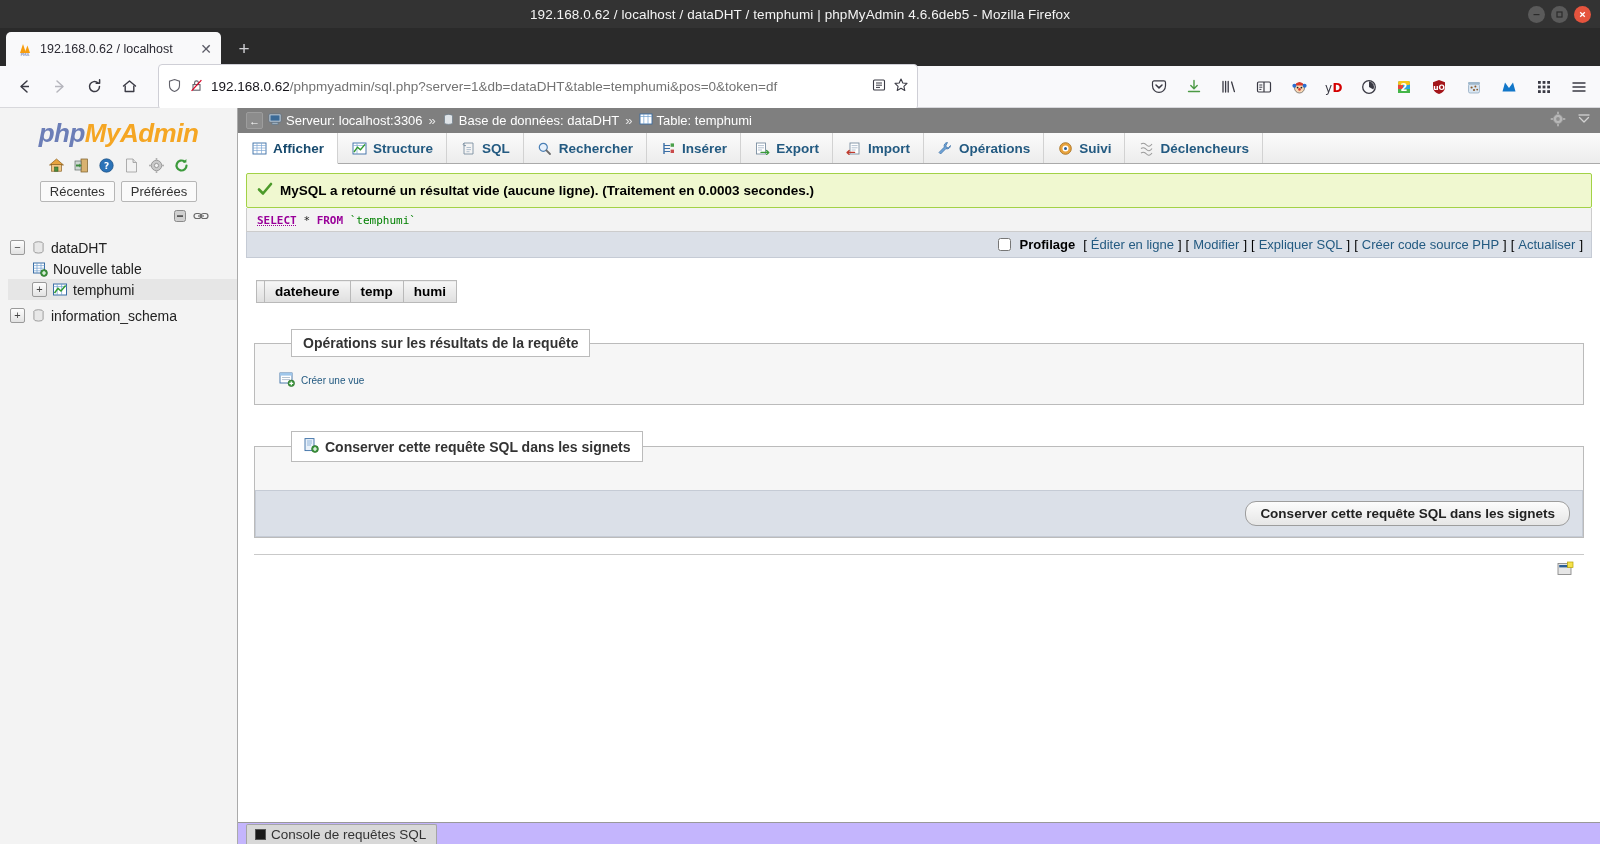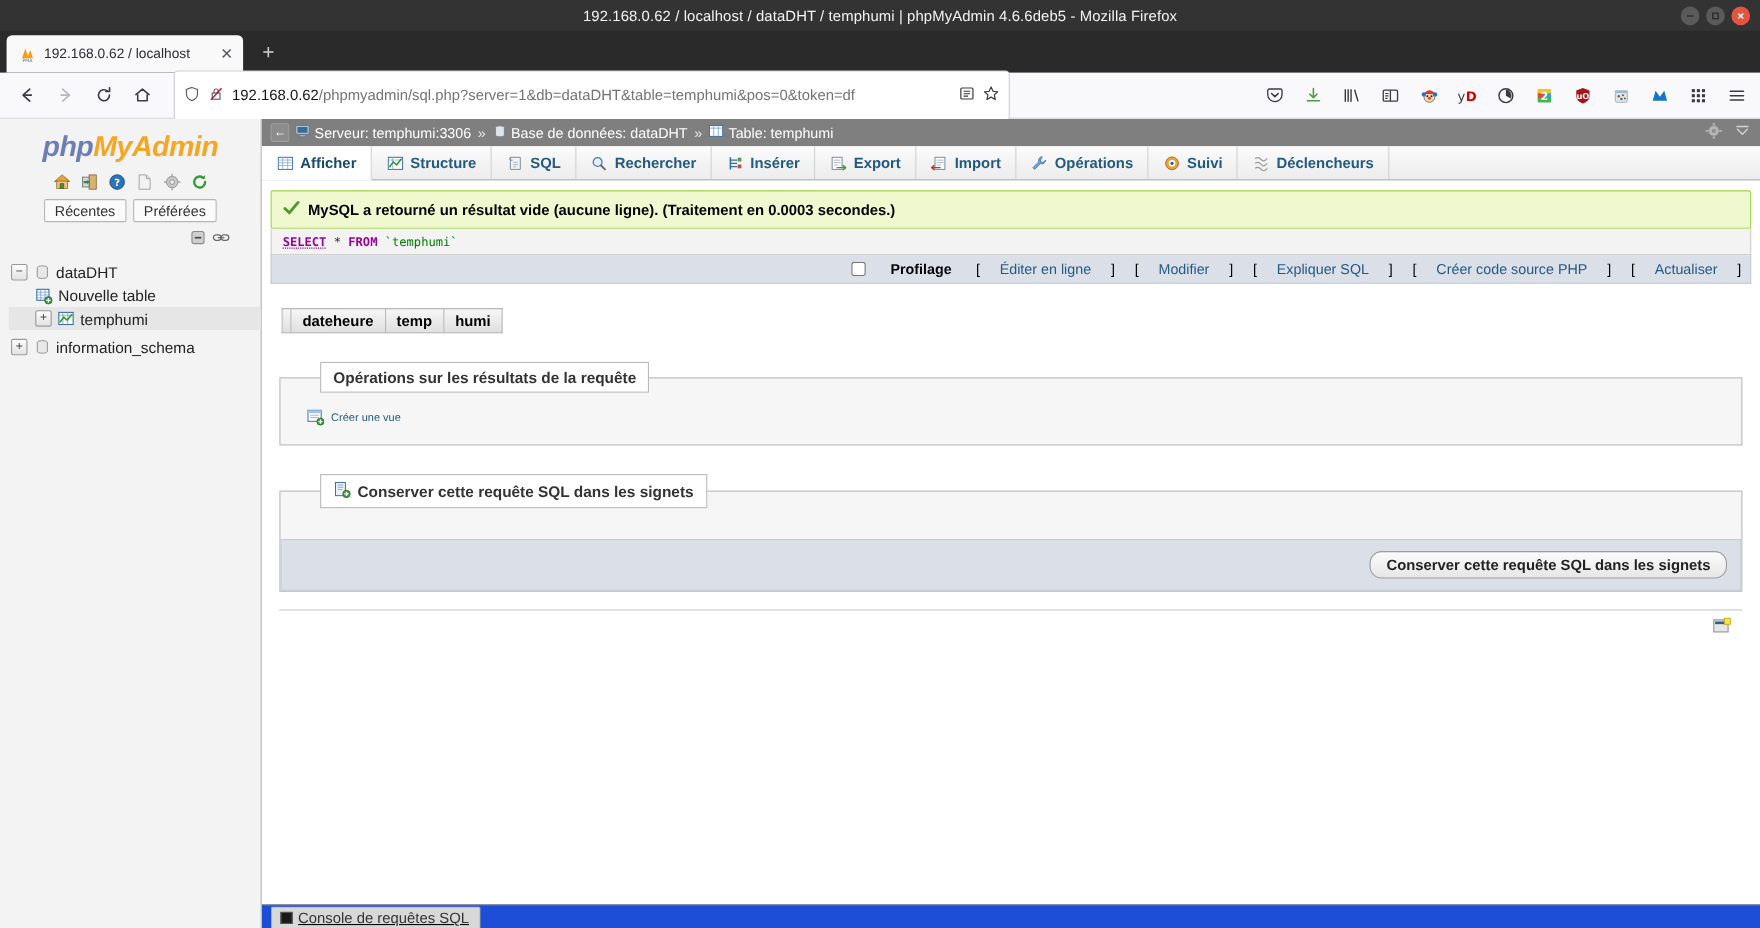--- a/index.html
+++ b/index.html
@@ -120,21 +120,21 @@
     font-weight: bold;
   }
   .sql-box { background: #f3f3f3; border: 1px solid #ccc; border-top: none; padding: 6px 10px 4px 10px;
              font-family: "DejaVu Sans Mono", monospace; font-size: 11px; }
   .kw { color: #990099; font-weight: bold; }
   .kw.u { text-decoration: underline; text-decoration-style: dotted; }
   .op { color: #222; }
   .tbl { color: #008000; }
 
   .toolsbar { background: #dbe0e8; border: 1px solid #c5cbd5; border-top: none; padding: 5px 8px;
-              display: flex; justify-content: flex-end; align-items: center; gap: 18px; font-size: 13px; }
+              display: flex; justify-content: flex-end; align-items: center; gap: 4px; font-size: 13px; }
   .toolsbar input[type=checkbox] { width: 13px; height: 13px; margin: 0 5px 0 0; vertical-align: middle; }
   .toolsbar .lbl { font-weight: bold; color: #000; margin-right: 4px; }
   .toolsbar a { color: #235a81; text-decoration: none; }
   .toolsbar .brk { color: #000; }
 
   .results-table { margin: 22px 0 0 10px; border-collapse: collapse; padding-left: 48px; }
   .results-table th {
     background: linear-gradient(#f6f6f6,#dfdfdf); border: 1px solid #b9b9b9;
     padding: 3px 10px; font-size: 13.5px; color: #000; font-weight: bold; text-align: center;
   }
@@ -165,21 +165,21 @@
                 margin: 14px -12px -14px -24px; padding: 10px 12px; display: flex; justify-content: flex-end; }
   .pma-btn { background: linear-gradient(#fcfcfc,#e6e6e6); border: 1px solid #9d9d9d; border-radius: 11px;
              padding: 4px 14px; font-size: 13.5px; font-weight: bold; color: #222; }
 
   .hr-sep { border-top: 1px solid #c9c9c9; margin: 16px 8px 0 8px; position: relative; }
   .floating-icon { position: absolute; right: 10px; top: 6px; width: 17px; height: 17px; }
 
   
   .console-bar {
     position: absolute; left: 0; bottom: 0; width: 100%; height: 22px;
-    border-top: 1px solid #999; background: #1d4ed8; display: flex; align-items: flex-end; text-decoration: underline;
+    border-top: 1px solid #999; background: #c4b5fd; display: flex; align-items: flex-end;
   }
   .console-tab {
     display: flex; align-items: center; gap: 5px; background: #d8d8d8; border: 1px solid #a5a5a5;
     border-bottom: none; padding: 2px 10px 2px 8px; font-size: 13.5px; color: #333; margin-left: 8px;
     border-radius: 2px 2px 0 0;
   }
   .console-sq { width: 11px; height: 11px; background: #1a1a1a; border: 1px solid #555; }
 
   
   .sq-icon { display:inline-block; }
@@ -512,21 +512,21 @@
       <div class="breadcrumb">
         <span class="bc-back">←</span>
         <span class="bc-item plain">
           <span>
             <svg width="14" height="14" viewBox="0 0 14 14">
                 <rect x="1" y="2" width="12" height="8" rx="1" fill="#c9d4de" stroke="#5d7286" stroke-width=".8"></rect>
                 <rect x="2.4" y="3.3" width="9.2" height="5.4" fill="#3c6a96"></rect>
                 <rect x="4" y="10.4" width="6" height="2" fill="#9cafc0" stroke="#5d7286" stroke-width=".6"></rect>
               </svg>
           </span>
-          <span class="lbl">Serveur: temphumi:3306</span>
+          <span class="lbl">Serveur: localhost:3306</span>
         </span>
         <span class="bc-sep">»</span>
         <span class="bc-item">
           <span>
             <svg width="13" height="13" viewBox="0 0 13 13">
                 <ellipse cx="6.5" cy="3" rx="4" ry="1.6" fill="#dfe4e8" stroke="#6b7c89" stroke-width=".7"></ellipse>
                 <path d="M2.5 3 V9.8 a4 1.6 0 0 0 8 0 V3" fill="#dfe4e8" stroke="#6b7c89" stroke-width=".7"></path>
               </svg>
           </span>
           <span class="lbl">Base de données: dataDHT</span>

